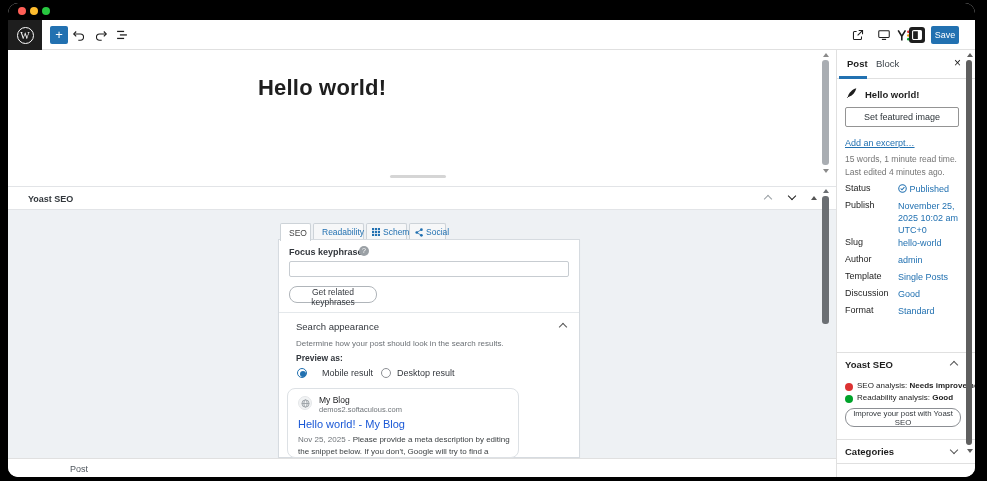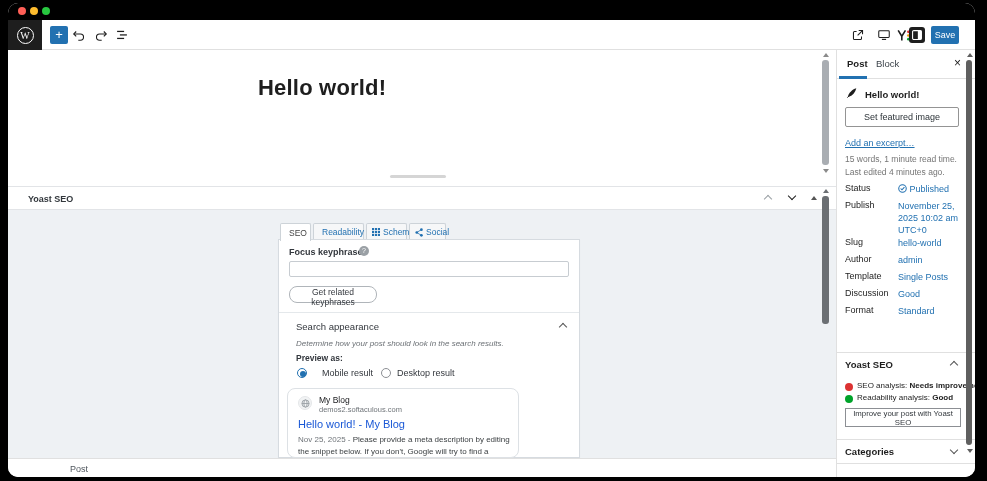--- a/index.html
+++ b/index.html
@@ -56,21 +56,21 @@
   .ytab { position:absolute; top:220px; height:17px; border:1px solid #cdd3d8; border-bottom:none; display:flex; align-items:center; gap:3px; padding:0 5px; font-size:8.5px; border-radius:2px 2px 0 0; }
   .ytab .dot { width:7px; height:7px; border-radius:50%; }
   .ytab.active { background:#fff; color:#444; z-index:3; height:18px; }
   .ytab.inactive { background:#f6f7f8; color:#2271b1; }
   .fk-label { position:absolute; left:281px; top:244px; font-size:9px; font-weight:bold; color:#33373d; }
   .help-icon { position:absolute; width:10px; height:10px; border-radius:50%; background:#9aa0a5; color:#fff; font-size:7px; text-align:center; line-height:10px; }
   .fk-input { position:absolute; left:281px; top:258px; width:280px; height:16px; border:1px solid #c7ccd1; border-radius:2px; background:#fff; font-size:9px; padding:0 4px; }
   .btn-outline { position:absolute; background:#fff; border:1px solid #b0b5ba; border-radius:8px; font-size:8.5px; color:#33373d; }
   .card-divider { position:absolute; left:271px; width:300px; height:1px; background:#e4e8eb; }
   .sa-title { position:absolute; left:288px; top:318px; font-size:9.5px; color:#33373d; }
-  .sa-desc { position:absolute; left:288px; top:336px; font-size:8px; color:#6b7075;font-style:italic; }
+  .sa-desc { position:absolute; left:288px; top:336px; font-size:8px; color:#6b7075; }
   .sa-preview-label { position:absolute; left:288px; top:350px; font-size:8.5px; font-weight:bold; color:#33373d; }
   .radio { position:absolute; width:10px; height:10px; border-radius:50%; border:1px solid #8c8f94; background:#fff; }
   .radio.checked { border:1px solid #2271b1; }
   .radio.checked::after { content:""; position:absolute; left:2px; top:2px; width:6px; height:6px; border-radius:50%; background:#2271b1; }
   .radio-label { position:absolute; top:365px; font-size:9px; color:#33373d; }
 
   .snippet-card { position:absolute; left:279px; top:385px; width:232px; height:70px; background:#fff; border:1px solid #dde1e5; border-radius:8px; overflow:hidden; }
   .favicon { position:absolute; left:10px; top:7px; width:14px; height:14px; border-radius:50%; background:#f1f3f4; border:1px solid #e4e6e8; display:flex; align-items:center; justify-content:center; }
   .site-name { position:absolute; left:31px; top:6px; font-size:8.5px; color:#202124; }
   .site-url { position:absolute; left:31px; top:16px; font-size:7.5px; color:#70757a; }
@@ -88,21 +88,21 @@
   .sfi-btn { position:absolute; left:8px; top:57px; width:114px; height:20px; background:#fff; border:1px solid #949494; border-radius:2px; font-size:9px; color:#2c3338; }
   .excerpt-link { position:absolute; left:8px; top:88px; font-size:9px; color:#2271b1; text-decoration:underline; }
   .meta-gray { position:absolute; left:8px; font-size:8.5px; color:#757575; }
   .f-label { position:absolute; left:8px; font-size:9px; color:#1e1e1e; }
   .f-value { position:absolute; left:61px; width:64px; font-size:9px; color:#2271b1; line-height:1.35; }
   .trash-btn { position:absolute; left:8px; top:272px; width:116px; height:20px; background:#fff; border:1px solid #cc1818; border-radius:2px; font-size:9px; color:#cc1818; }
   .sb-divider { position:absolute; left:0; width:100%; height:1px; background:#e0e0e0; }
   .panel-title { position:absolute; left:8px; font-size:9.5px; font-weight:bold; color:#1e1e1e; }
   .an-dot { position:absolute; left:8px; width:8px; height:8px; border-radius:50%; }
   .an-text { position:absolute; left:20px; font-size:8px; color:#1e1e1e; white-space:nowrap; }
-  .improve-btn { position:absolute; left:8px; top:358px; width:116px; height:19px; background:#fff; border:1px solid #8c8f94; border-radius:0; font-size:7.8px; color:#32373c; }
+  .improve-btn { position:absolute; left:8px; top:358px; width:116px; height:19px; background:#fff; border:1px solid #8c8f94; border-radius:9px; font-size:7.8px; color:#32373c; }
   svg { display:block; }
 </style>
 </head>
 <body>
 
 <div class="stage">
   <div class="window">
 
     <div class="titlebar">
       <div class="tl-dot" style="left:10px;background:#ff5f57"></div>

